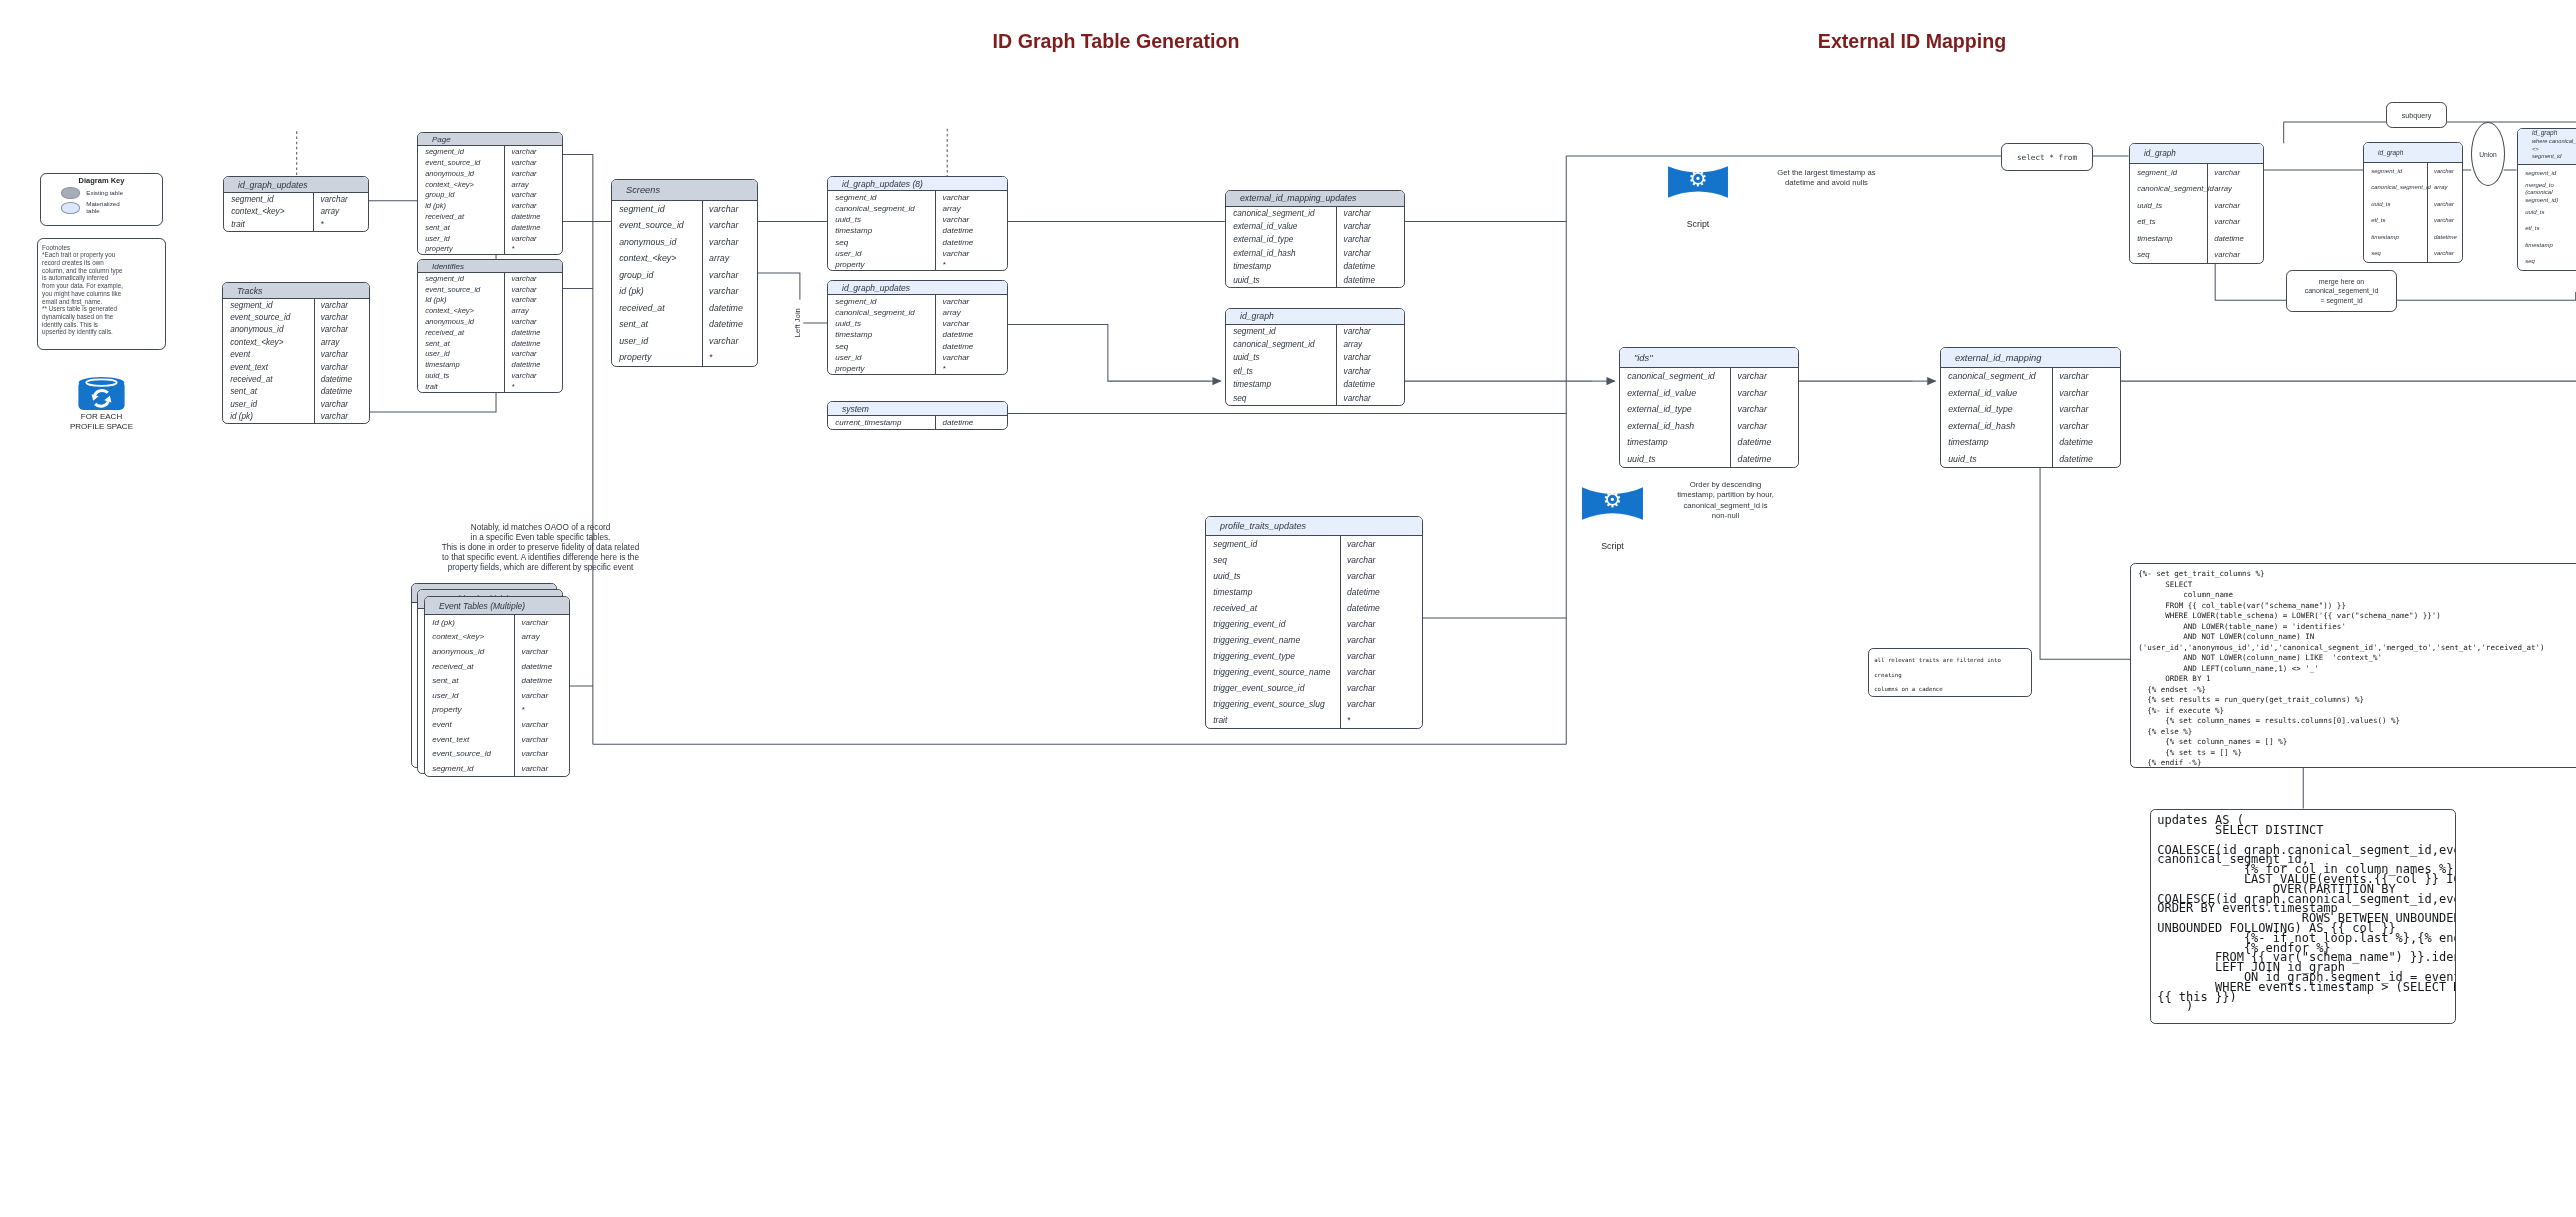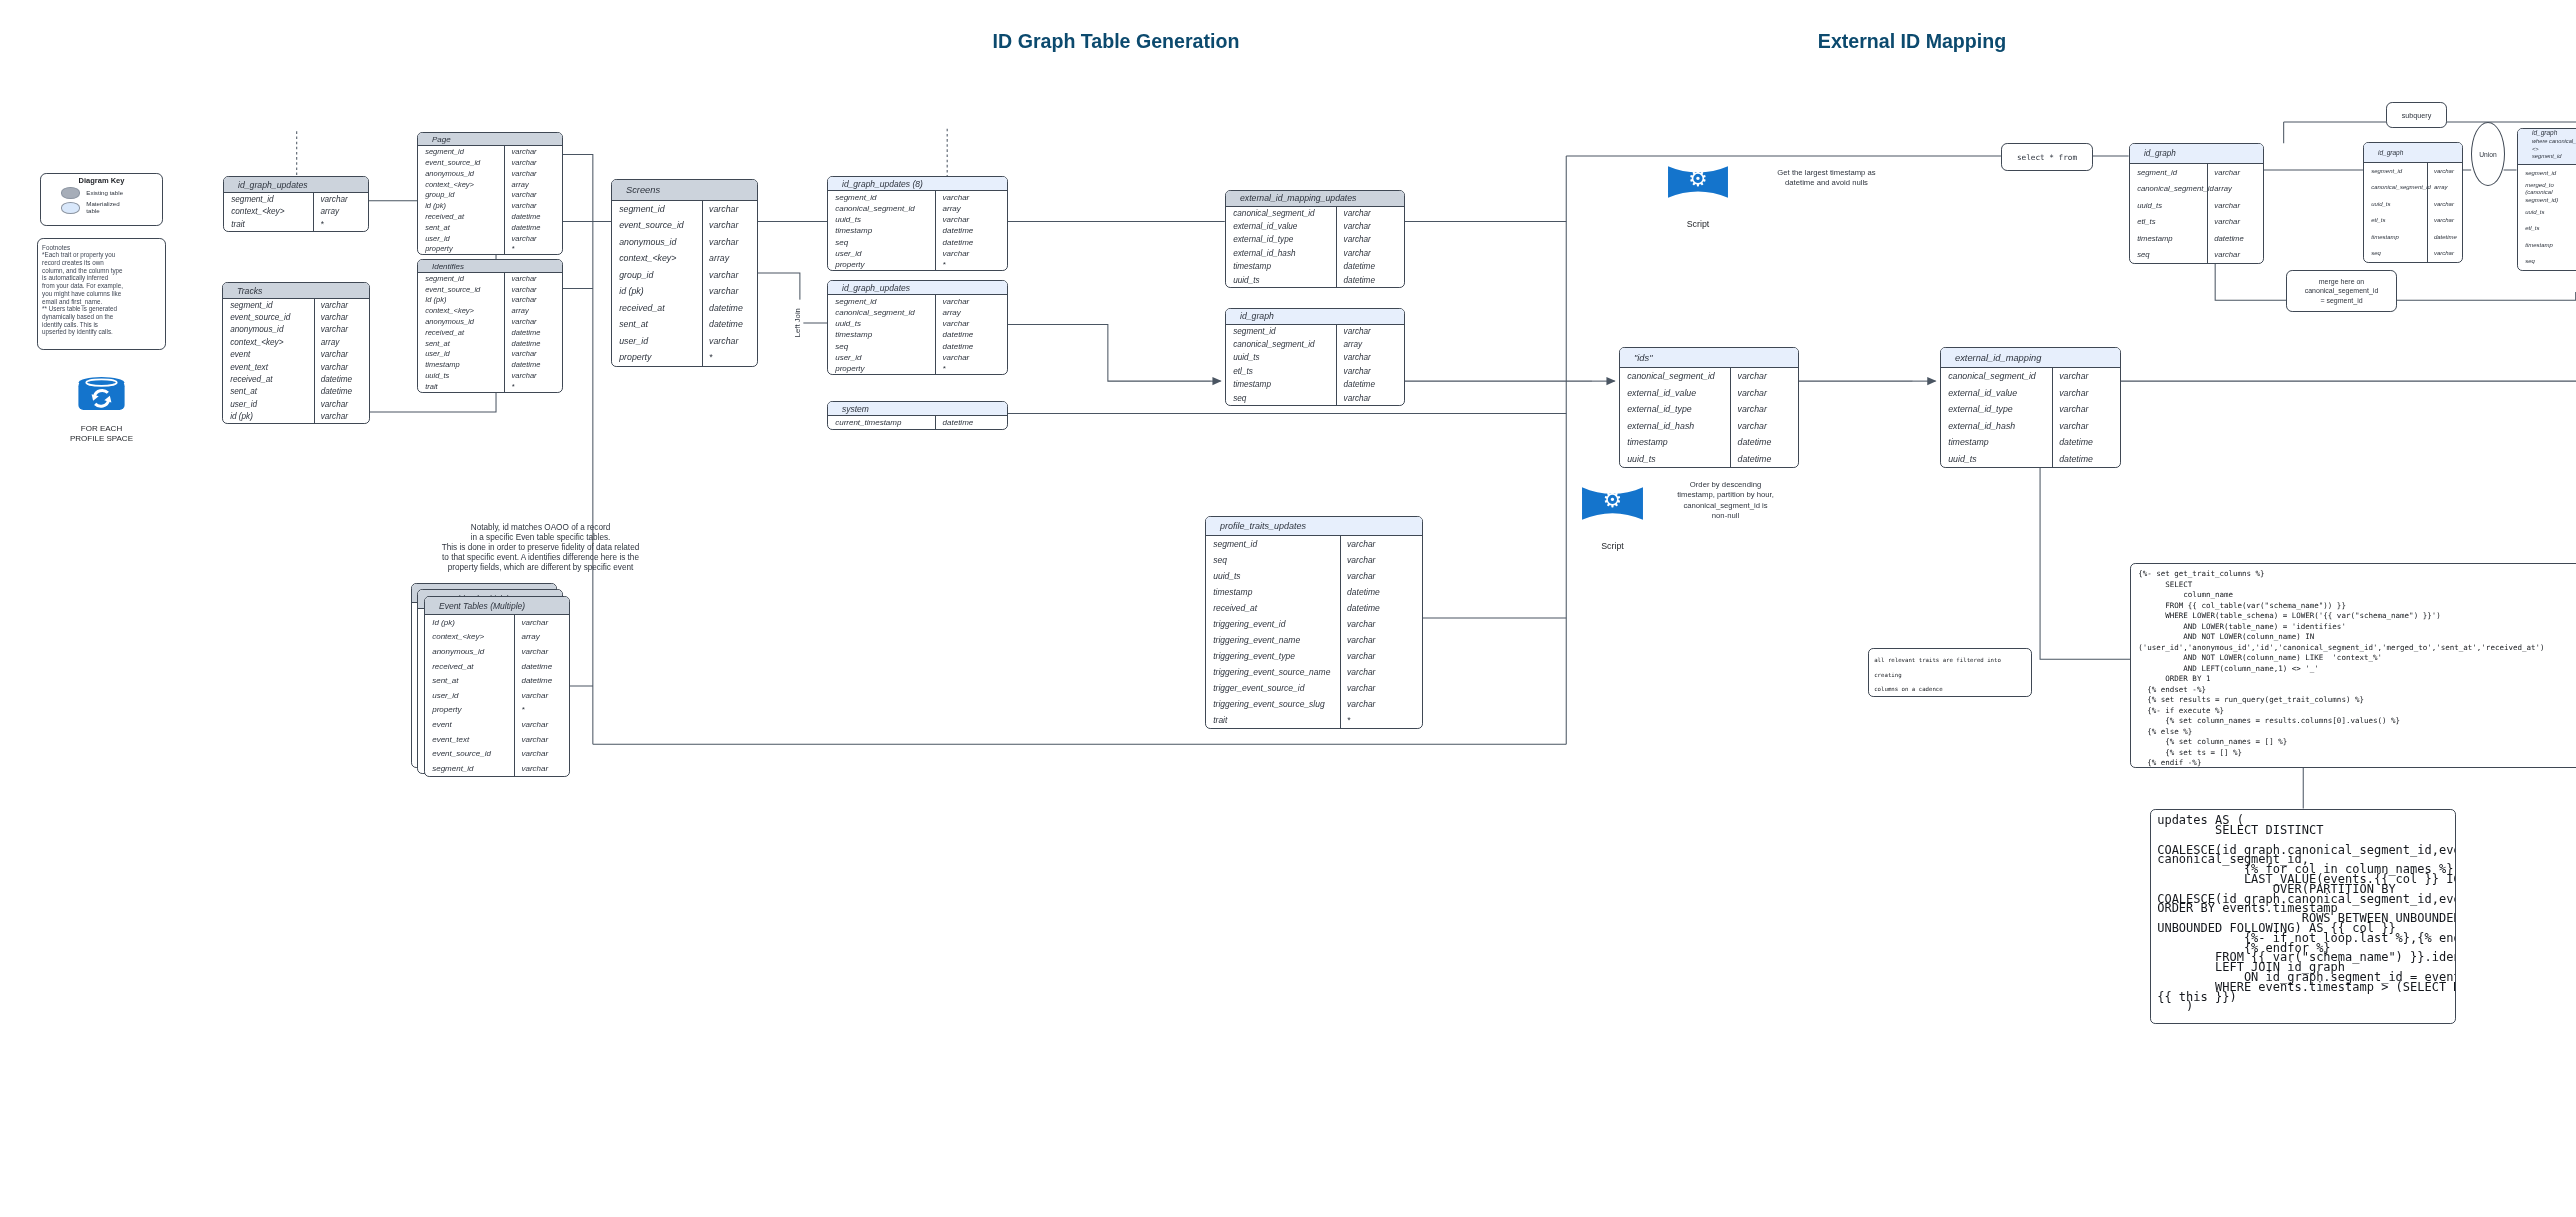--- a/index.html
+++ b/index.html
@@ -1,19 +1,19 @@
 <!DOCTYPE html>
 <html style="font-size:8.2px"><head>
 <meta charset="utf-8">
 <style>
   html,body{margin:0;padding:0}
   body{width:3356px;height:1217px;position:relative;background:#ffffff;
        font-family:"Liberation Sans",sans-serif;color:#2e343e;overflow:hidden}
 
-  .sect{position:absolute;font-weight:bold;font-size:19.6px;color:#0c4a6e;text-align:center;width:464px;z-index:1}
+  .sect{position:absolute;font-weight:bold;font-size:19.6px;color:#7f1d1d;text-align:center;width:464px;z-index:1}
 
   
   .tbl{position:absolute;background:#fff;border:1px solid #3f4854;border-radius:5.2px;
        font-style:italic;color:#2e343e;z-index:2}
   .tbl .hdr{min-height:var(--hh);background:#ccd3dc;border-bottom:1px solid #3f4854;
        border-radius:4.1px 4.1px 0 0;display:flex;flex-direction:column;justify-content:center;
        padding-left:14px;font-size:calc(var(--fs) + 0.5px);box-sizing:border-box}
   .tbl.materialized .hdr{background:#e7effc}
   .hnote{font-size:calc(var(--fs) - 0.3px);margin:2.1px 5.2px 3.1px 0;white-space:pre-line;line-height:1.35}
   .row{display:flex;min-height:var(--rh);align-items:center;font-size:var(--fs)}
@@ -48,21 +48,21 @@
   .keybox{position:absolute;left:40px;top:173px;width:123px;height:53px;border:1px solid #3f4854;
         border-radius:6.2px;background:#fff;z-index:2;box-sizing:border-box;padding:2.6px 5.2px}
   .keytitle{font-weight:bold;font-size:7.5px;text-align:center;color:#1c1f24;line-height:1.1}
   .keyrow{display:flex;align-items:center;gap:6.2px;margin-top:2.6px;margin-left:14.4px}
   .keydot{width:17.5px;height:9.3px;border-radius:50%;flex:0 0 auto;border:0.5px solid #8a93a0}
   .keylabel{font-size:6.2px;color:#2e343e;line-height:1.1;width:45px}
   .footbox{position:absolute;left:37px;top:238px;width:129px;height:112px;border:1px solid #3f4854;
         border-radius:6.2px;background:#fff;z-index:2;box-sizing:border-box;padding:4.6px 4.1px;
         font-size:6.3px;line-height:7.7px;color:#3f4654;white-space:pre-line}
   .foreach{position:absolute;z-index:2;text-align:center}
-  .foreach .fl{font-size:8px;color:#1c1f24;margin-top:12px;white-space:pre-line;line-height:1.25}
+  .foreach .fl{font-size:8px;color:#1c1f24;margin-top:0;white-space:pre-line;line-height:1.25}
 
   svg.wires{position:absolute;left:0;top:0;z-index:0}
 </style>
 </head>
 <body>
 
 <svg class="wires" width="3356" height="1217" viewBox="0 0 6514 2363">
   <defs>
     <marker id="arr" markerWidth="10" markerHeight="10" refX="8" refY="4" orient="auto">
       <path d="M0,0 L9,4 L0,8 Z" fill="#4a5562"></path>

